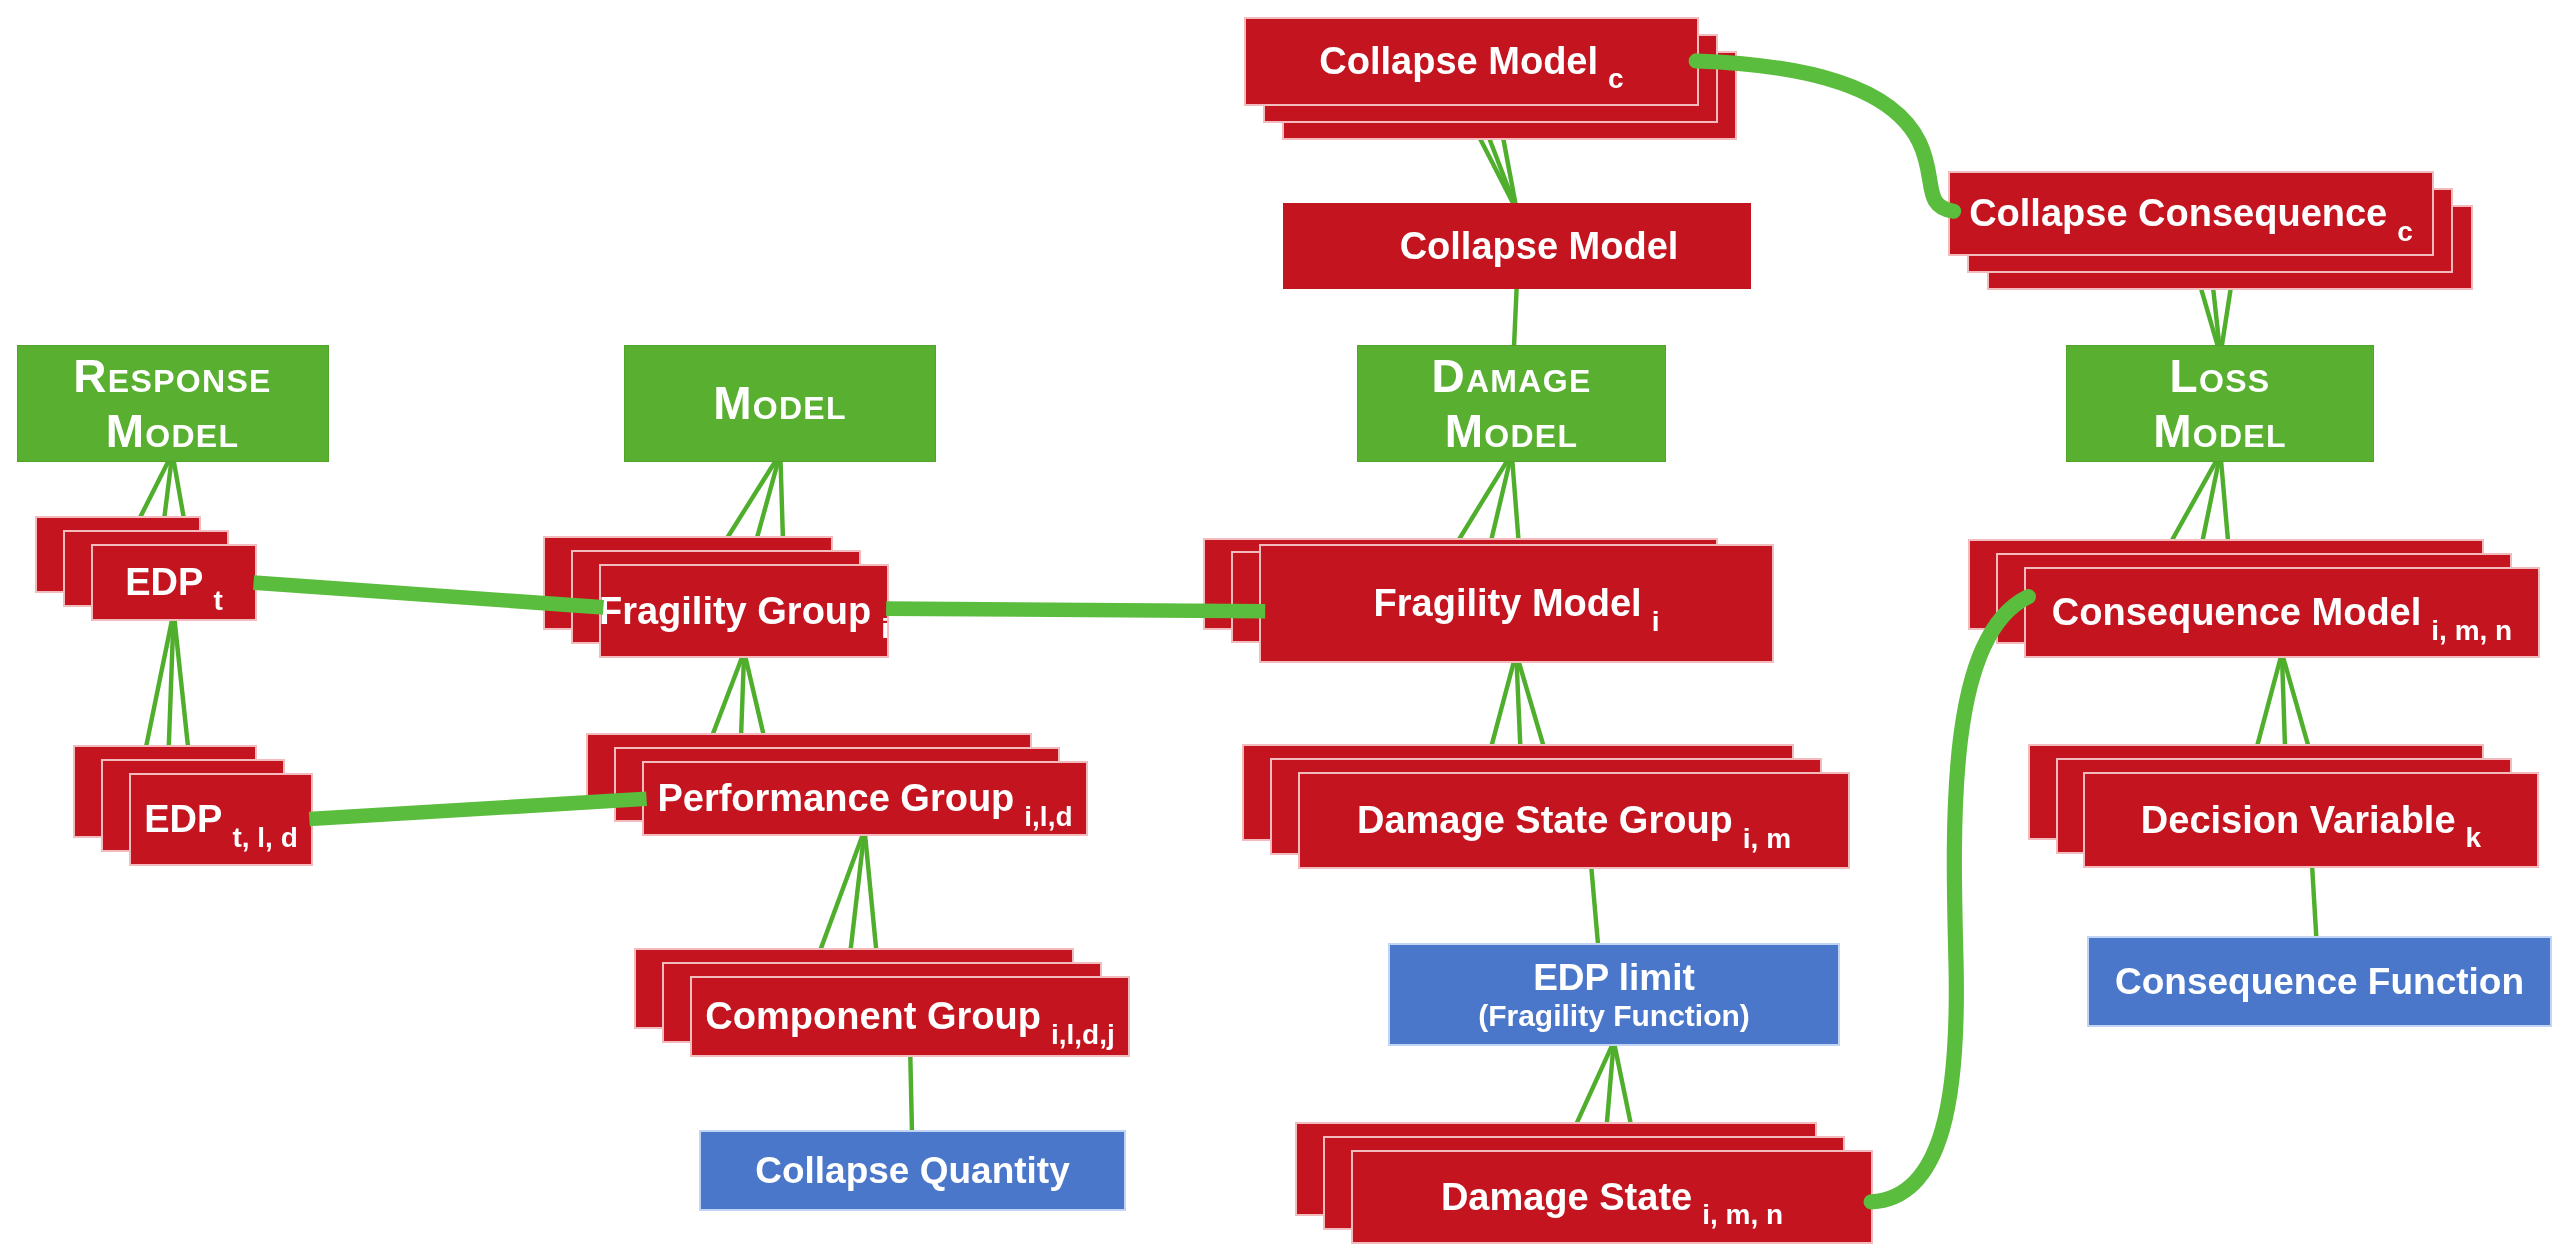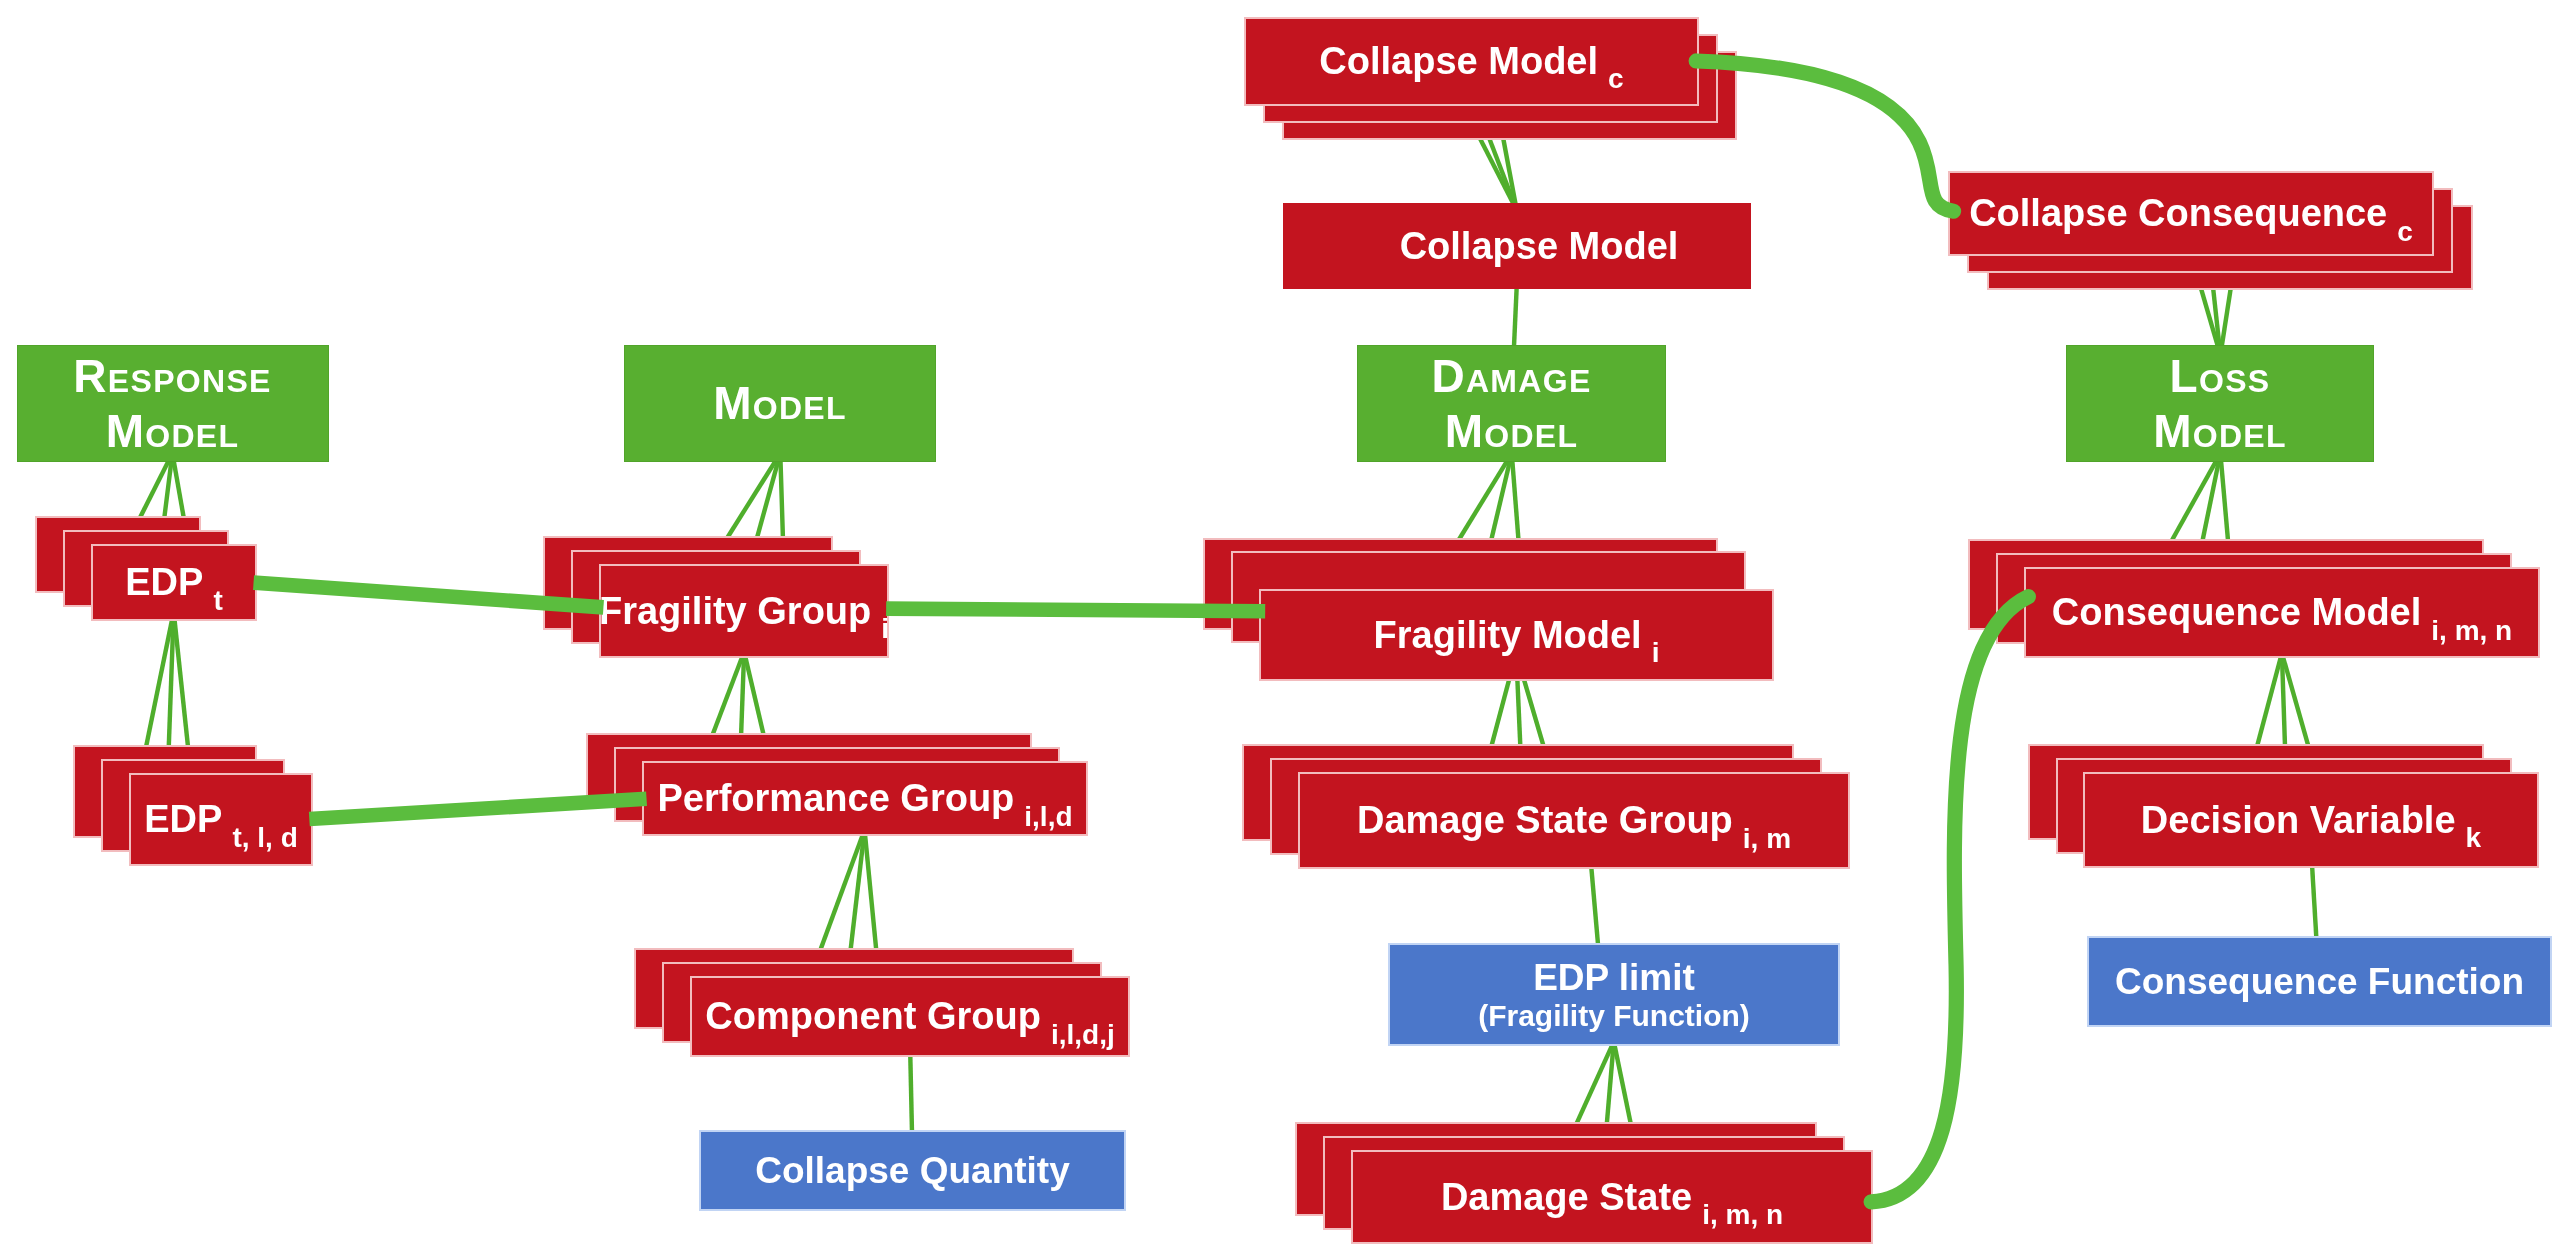--- a/index.html
+++ b/index.html
@@ -175,21 +175,21 @@
     </div>
   </div>
 
   <div class="layer front single" style="left:1283px;top:203px;width:468px;height:86px">
     <span>Collapse Model</span>
   </div>
 
   <div>
     <div class="layer" style="left:1203px;top:538px;width:515px;height:92px"></div>
     <div class="layer" style="left:1231px;top:551px;width:515px;height:92px"></div>
-    <div class="layer front" style="left:1259px;top:589px;width:515px;height:92px">
+    <div class="layer front" style="left:1259px;top:544px;width:515px;height:119px">
       <span>Fragility Model</span>
       <span class="sub">i</span>
     </div>
   </div>
 
   <div>
     <div class="layer" style="left:1242px;top:744px;width:552px;height:97px"></div>
     <div class="layer" style="left:1270px;top:758px;width:552px;height:97px"></div>
     <div class="layer front" style="left:1298px;top:772px;width:552px;height:97px">
       <span>Damage State Group</span>

